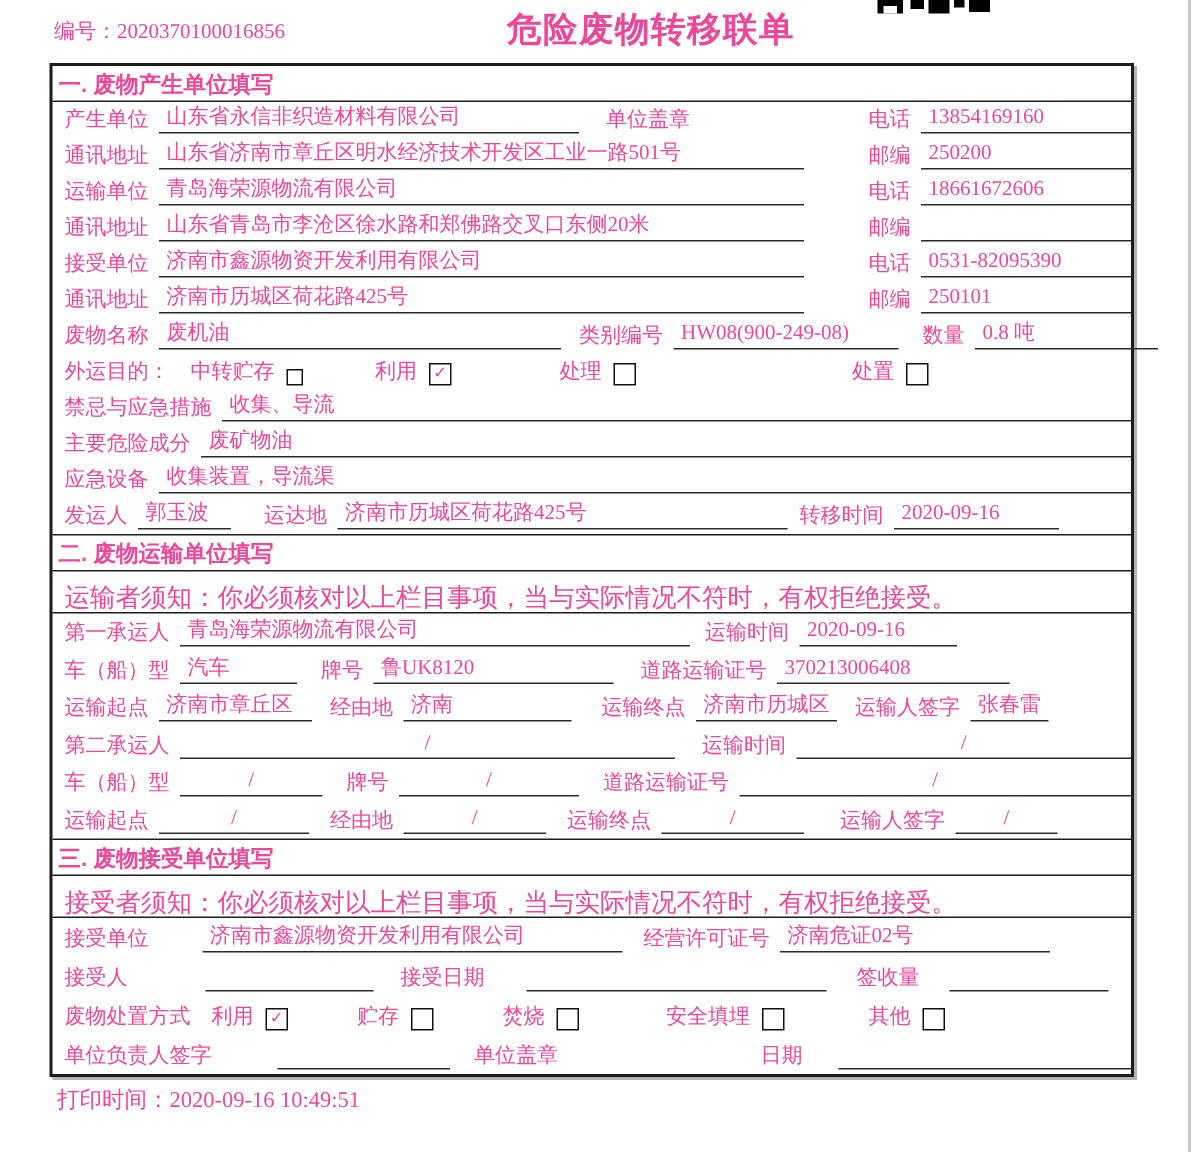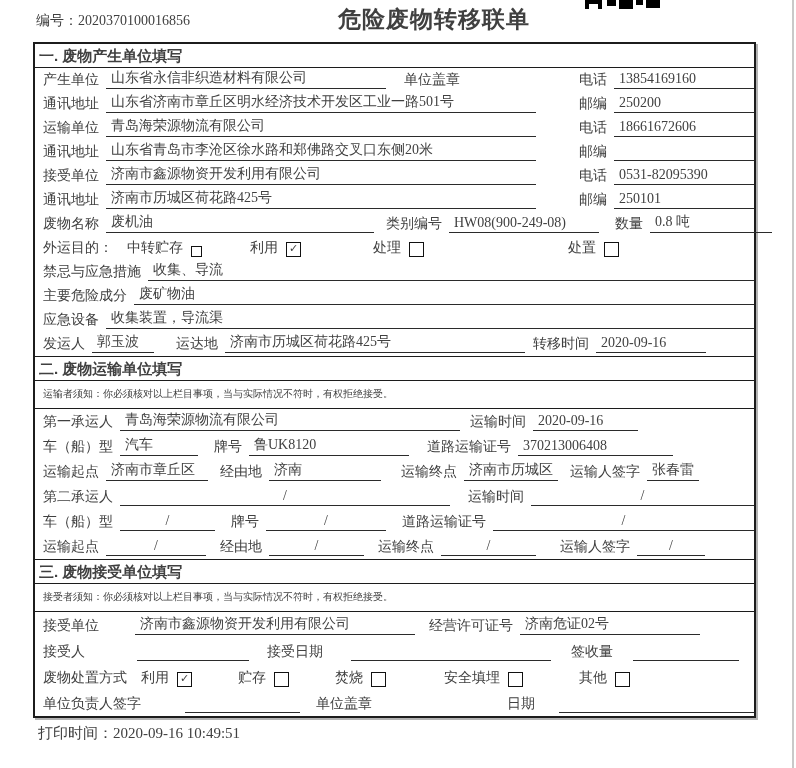--- a/index.html
+++ b/index.html
@@ -1,34 +1,34 @@
 <!DOCTYPE html>
 <html><head>
 <meta charset="utf-8">
 <style>
   html,body{margin:0;padding:0;background:#fff;}
   .page{position:relative;width:796px;height:768px;background:#ffffff;overflow:hidden;
-        font-family:"Liberation Serif","DejaVu Serif",serif;color:#404040;}
+        font-family:"Liberation Serif","DejaVu Serif",serif;color:#ec4899;}
   
   .topbar{position:relative;height:42px;}
   .doc-no{position:absolute;left:36px;top:12px;font-size:14px;white-space:nowrap;}
   .title{position:absolute;left:338px;top:4px;margin:0;font-family:"Liberation Sans","DejaVu Sans",sans-serif;
          font-weight:bold;font-size:23px;letter-spacing:1px;white-space:nowrap;}
   .qr{position:absolute;left:585px;top:0;width:76px;height:9px;}
   .qb{position:absolute;top:0;background:#000;}
   .qw{position:absolute;background:#fff;}
   .edge{position:absolute;right:2px;top:0;width:2px;height:100%;background:#c9c9c9;}
   
   .form{margin-left:33px;width:723px;border:2px solid #1c1c1c;box-sizing:border-box;
         box-shadow:2px 2px 0 #b3b3b3;background:#fff;}
   .sec{border-top:none;}
   .sec.bt{border-top:1px solid #1c1c1c;}
   .sec-h{font-family:"Liberation Sans","DejaVu Sans",sans-serif;font-weight:bold;font-size:15px;
          height:24px;box-sizing:border-box;padding:3px 8px 0 4px;border-bottom:1px solid #1c1c1c;}
-  .notice{height:28px;box-sizing:border-box;padding:6px 8px 0 8px;font-size:10px;
+  .notice{height:28px;box-sizing:border-box;padding:6px 8px 0 8px;font-size:17px;
           border-bottom:1px solid #1c1c1c;white-space:nowrap;}
   .r{display:flex;align-items:flex-end;height:24px;box-sizing:border-box;
      padding:0 0 3px 8px;font-size:14px;white-space:nowrap;}
   .sec2 .r{height:25px;}
   .sec3 .r{height:26px;}
   .l{flex-shrink:0;}
   .u{display:inline-block;border-bottom:1px solid #2b2b2b;padding:0 5px 1px 5px;
      margin-left:7px;box-sizing:border-box;flex-shrink:0;}
   .u.c{text-align:center;}
   .grow{flex:1 1 auto;}

